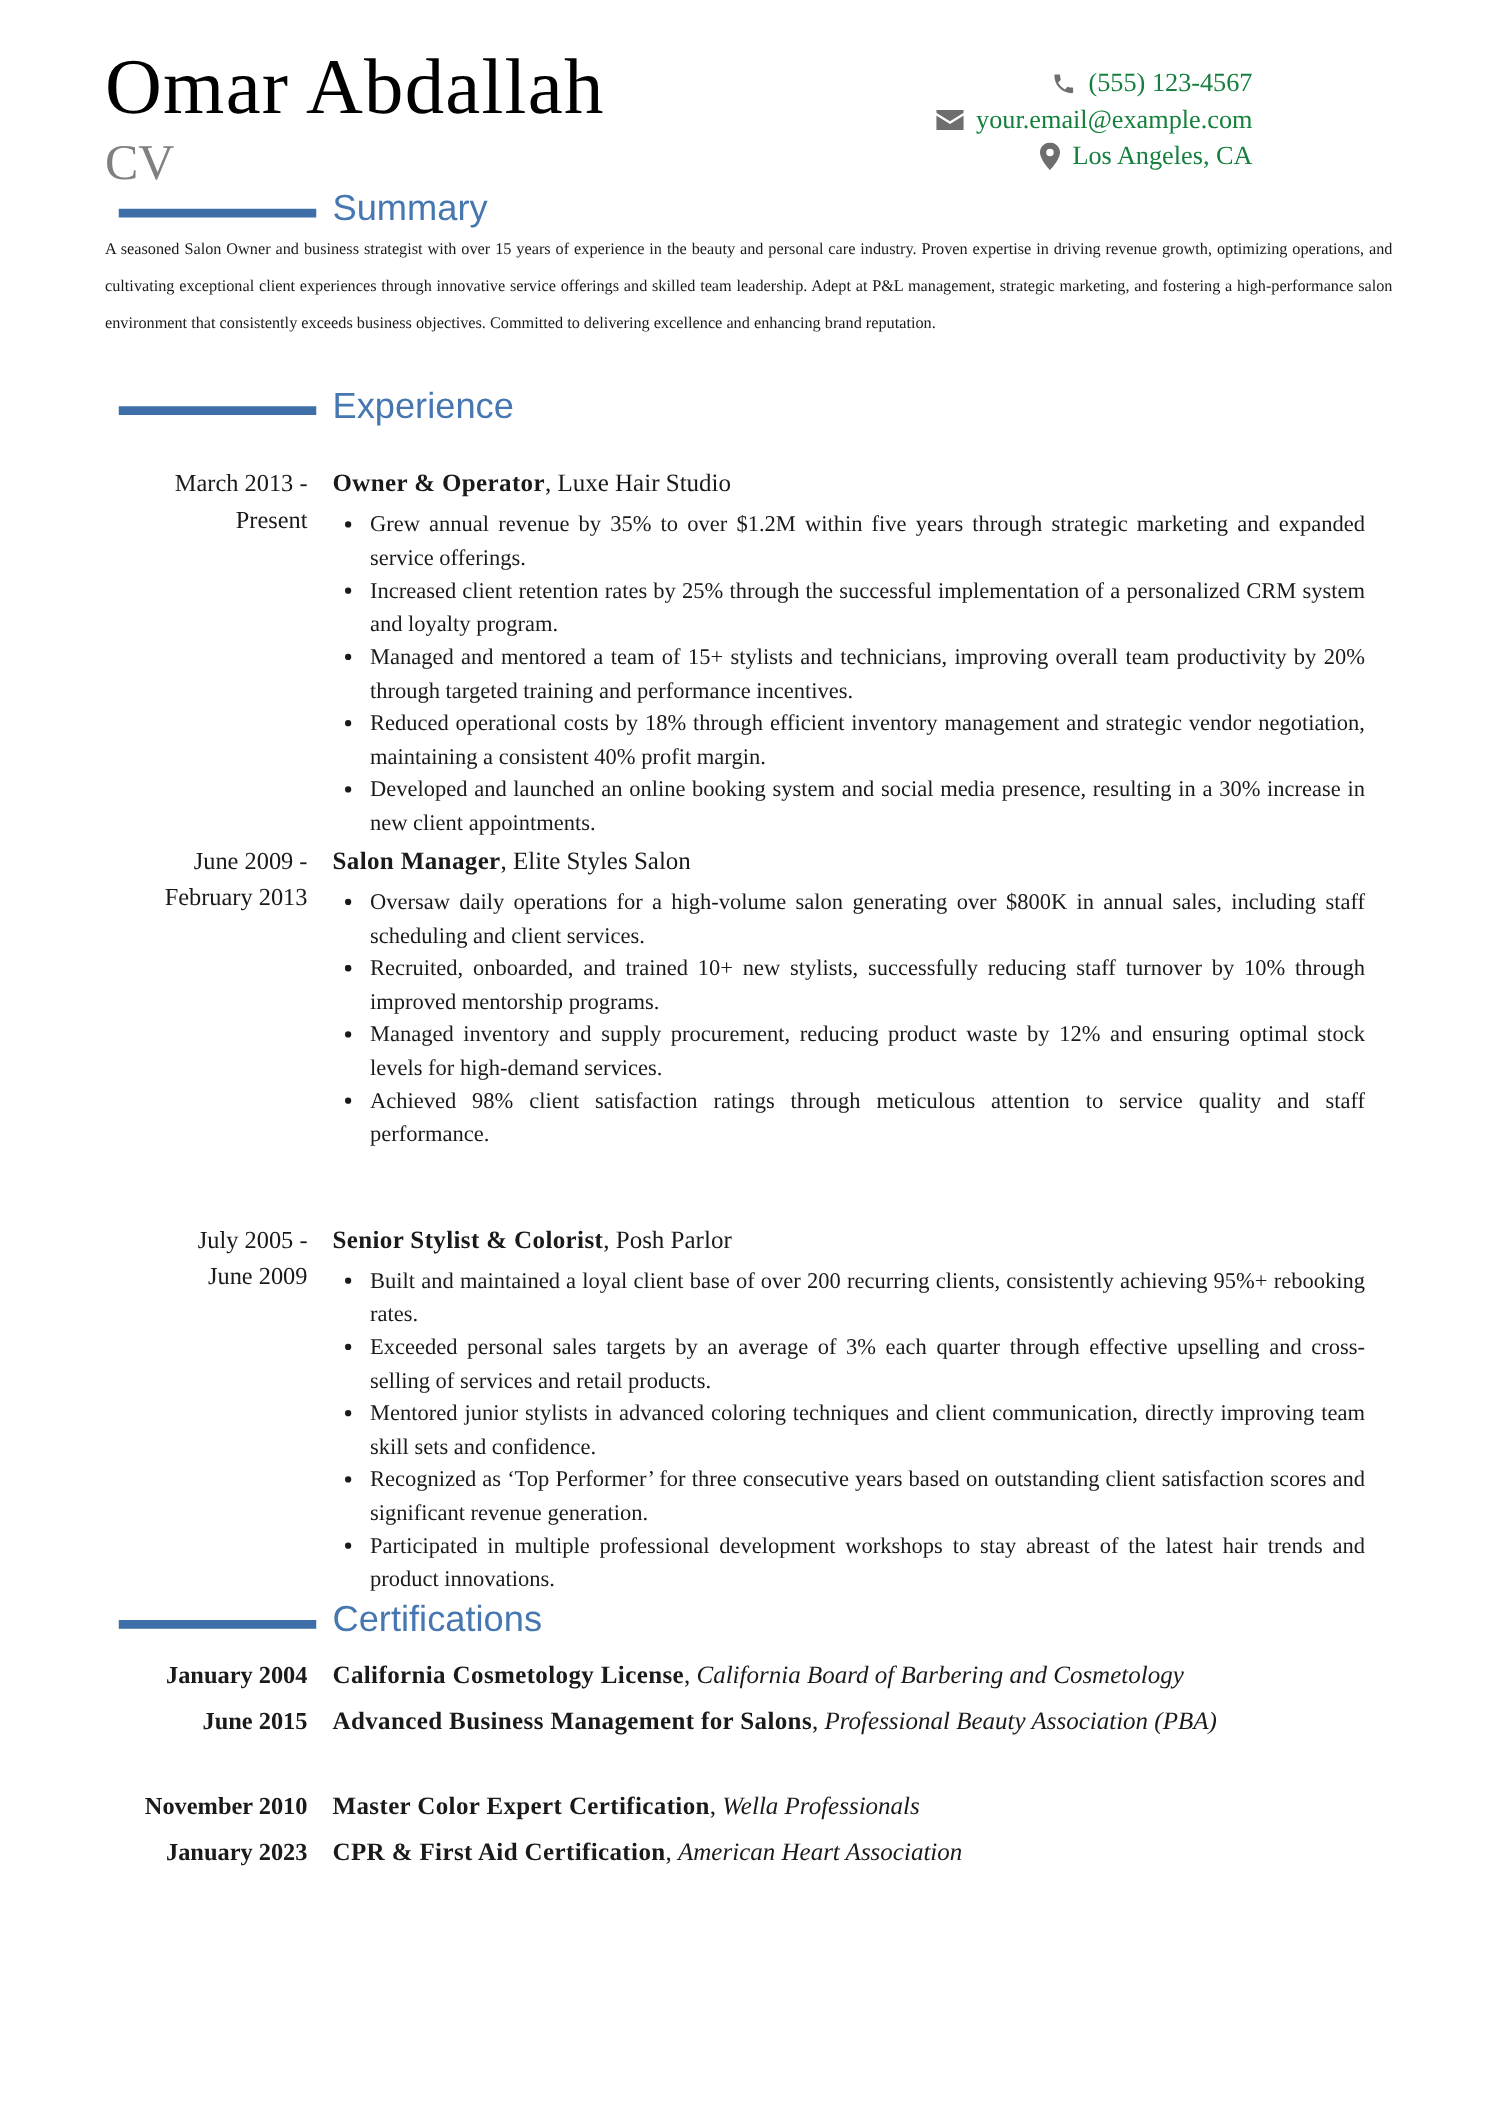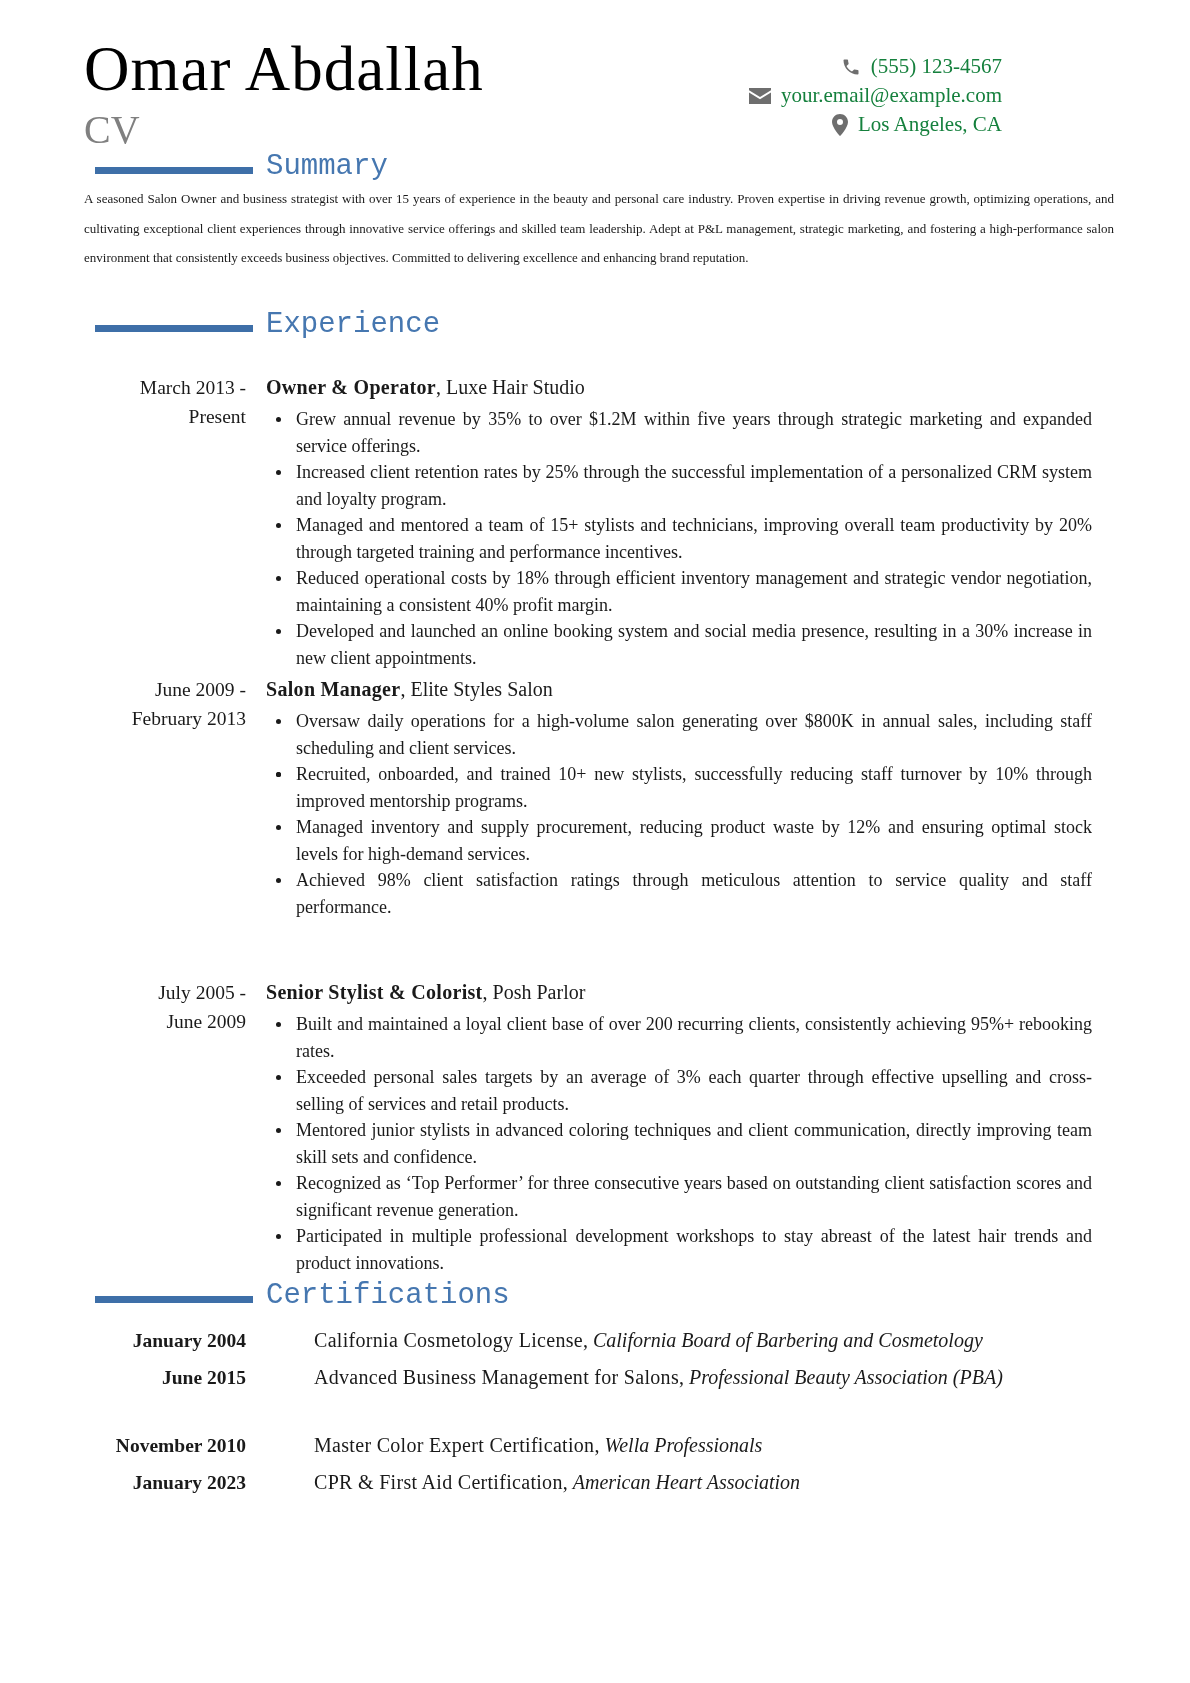--- a/index.html
+++ b/index.html
@@ -27,21 +27,21 @@
     line-height: 29px;
   }
   .contact-row { display: flex; justify-content: flex-end; align-items: center; gap: 10px; }
   .contact-row svg { fill: #6e6e6e; display: block; }
 
   
   .section-head { position: absolute; left: 0; width: 1190px; height: 36px; }
   .section-bar { position: absolute; left: 95px; top: 13px; width: 158px; height: 7px; background: #3e6fa8; }
   .section-title {
     position: absolute; left: 266px; top: -4px;
-    font-family: Liberation Mono, monospace; font-size: 29px; color: #4677b0; line-height: 1.2;
+    font-family: Liberation Sans, sans-serif; font-size: 29px; color: #4677b0; line-height: 1.2;
   }
 
   .summary {
     position: absolute; left: 84px; top: 184px; width: 1030px;
     font-family: "Liberation Serif", serif; font-size: 13px; line-height: 29.5px;
     color: #1a1a1a; text-align: justify;
   }
 
   .entry { position: absolute; left: 0; width: 1190px; }
   .entry-date {
@@ -66,21 +66,21 @@
 
   .cert { position: absolute; left: 0; width: 1190px; }
   .cert-date {
     position: absolute; left: 60px; width: 186px; text-align: right;
     font-family: "Liberation Serif", serif; font-size: 19.5px; line-height: 31px; font-weight: bold;
   }
   .cert-body {
     position: absolute; left: 266px; width: 830px;
     font-family: "Liberation Serif", serif; font-size: 20px; line-height: 31px;
   }
-  .cert-body .cname { font-weight: normal; letter-spacing: 0.3px; margin-left: 48px; }
+  .cert-body .cname { font-weight: bold; letter-spacing: 0.3px; }
   .cert-body .issuer { font-style: italic; }
 </style>
 </head>
 <body>
 
 <div class="page">
 
   <h1 class="name">Omar Abdallah</h1>
   <div class="subtitle">CV</div>
 

